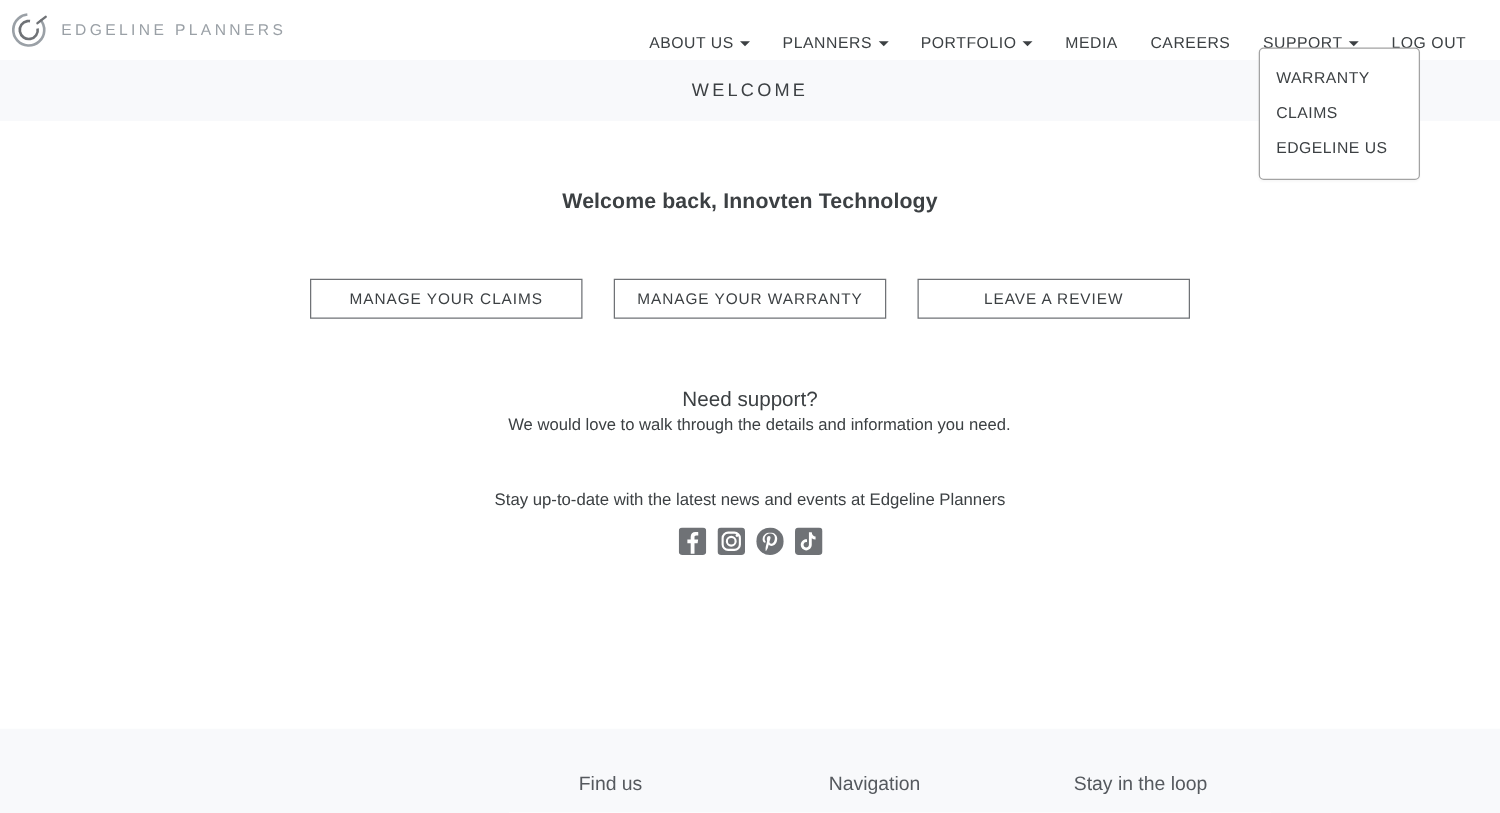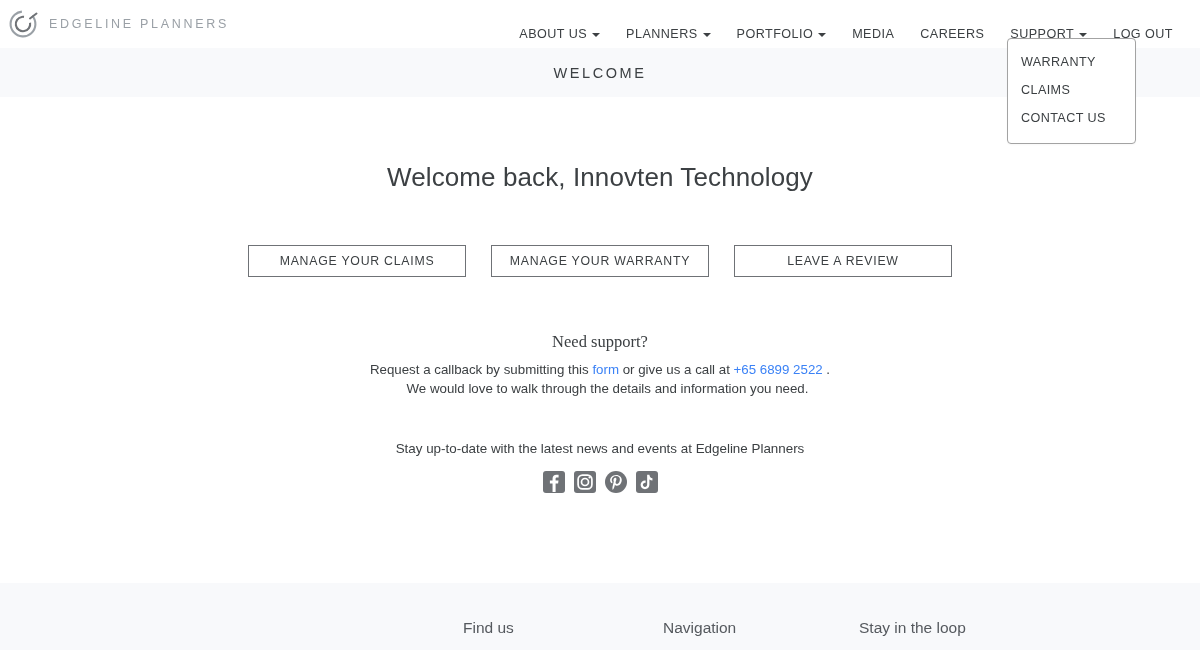--- a/index.html
+++ b/index.html
@@ -104,24 +104,24 @@
   }
 
   
   .main {
     background: #ffffff;
     height: 486px;
     padding-top: 36px;
     text-align: center;
   }
   .greeting {
-    font-size: 26px;
-    color: #3c4043;
-    font-weight: 400;
-    margin-top: 29px;
+    font-size: 17px;
+    color: #3c4043;
+    font-weight: 700;
+    margin-top: 18px;
     letter-spacing: 0.1px;
   }
 
   .btn-row {
     margin-top: 52px;
     display: flex;
     justify-content: center;
     gap: 25px;
   }
   .action-btn {
@@ -143,21 +143,20 @@
   .action-btn.w3 { width: 218px; }
 
   .support {
     margin-top: 57px;
     line-height: 1;
   }
   .support-title {
     font-size: 16.5px;
     color: #3c4043;
     font-weight: 400;
-    font-family: Liberation Serif, serif;
   }
   .support-line {
     font-size: 13.3px;
     color: #3c4043;
     margin-top: 10px;
     line-height: 1.28;
   }
   .support-line a, .link {
     color: #3b82f6;
     text-decoration: none;
@@ -242,43 +241,40 @@
       <span class="caret"></span>
     </div>
     <div class="nav-item">
       <span>LOG OUT</span>
     </div>
   </nav>
 
   <div class="dropdown">
     <div class="dropdown-item">WARRANTY</div>
     <div class="dropdown-item">CLAIMS</div>
-    <div class="dropdown-item">CONTACT US</div>
+    <div class="dropdown-item">EDGELINE US</div>
   </div>
 </div>
 
 <div class="banner">
   <div class="banner-title">WELCOME</div>
 </div>
 
 <div class="main">
 
   <div class="greeting">Welcome back, Innovten Technology</div>
 
   <div class="btn-row">
     <button class="action-btn w1">MANAGE YOUR CLAIMS</button>
     <button class="action-btn w2">MANAGE YOUR WARRANTY</button>
     <button class="action-btn w3">LEAVE A REVIEW</button>
   </div>
 
   <div class="support">
     <div class="support-title">Need support?</div>
-    <div class="support-line">
-      <span>Request a callback by submitting this </span><a class="link">form</a><span> or give us a call at </span><a class="link">+65 6899 2522</a><span> .</span>
-    </div>
     <div class="support-line" style="margin-top:2px;padding-left:15px;">We would love to walk through the details and information you need.</div>
   </div>
 
   <div class="social-lead">Stay up-to-date with the latest news and events at Edgeline Planners</div>
 
   <div class="social-row">
     <svg class="social-icon" viewBox="0 0 22 22">
       <rect x="0" y="0" width="22" height="22" rx="3" fill="#6f7276"></rect>
       <path d="M12.6 21V12.5h2.5l.4-2.9h-2.9V7.8c0-.85.24-1.42 1.45-1.42h1.55V3.8c-.27-.04-1.2-.12-2.27-.12-2.25 0-3.78 1.37-3.78 3.88v2.04H6.9v2.9h2.65V21z" fill="#ffffff"></path>
     </svg>

